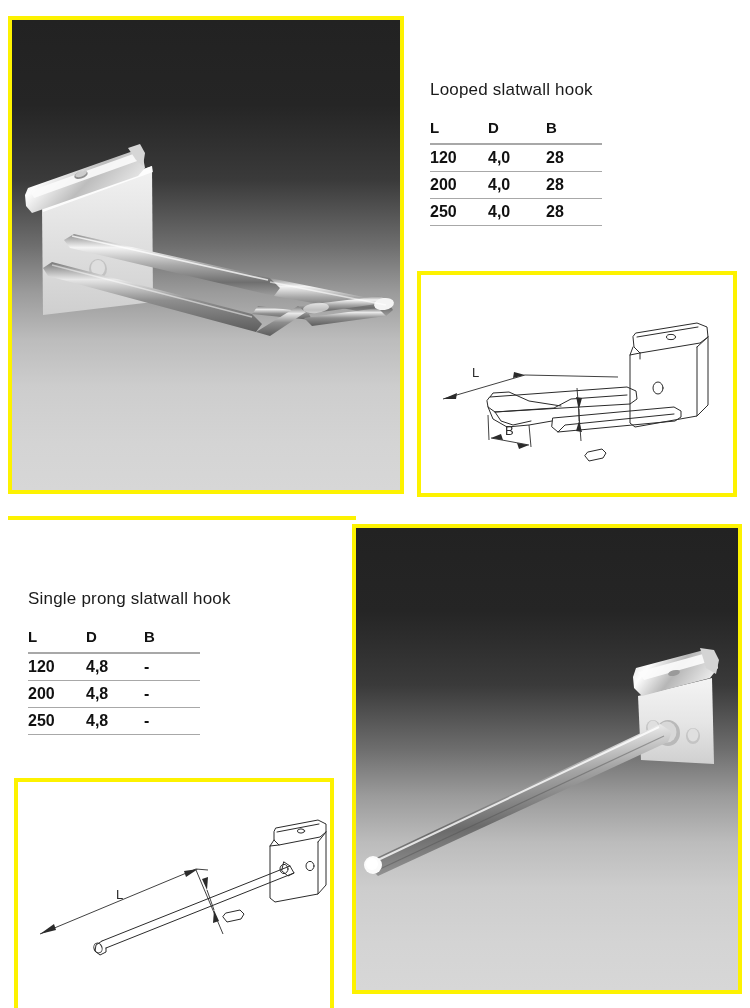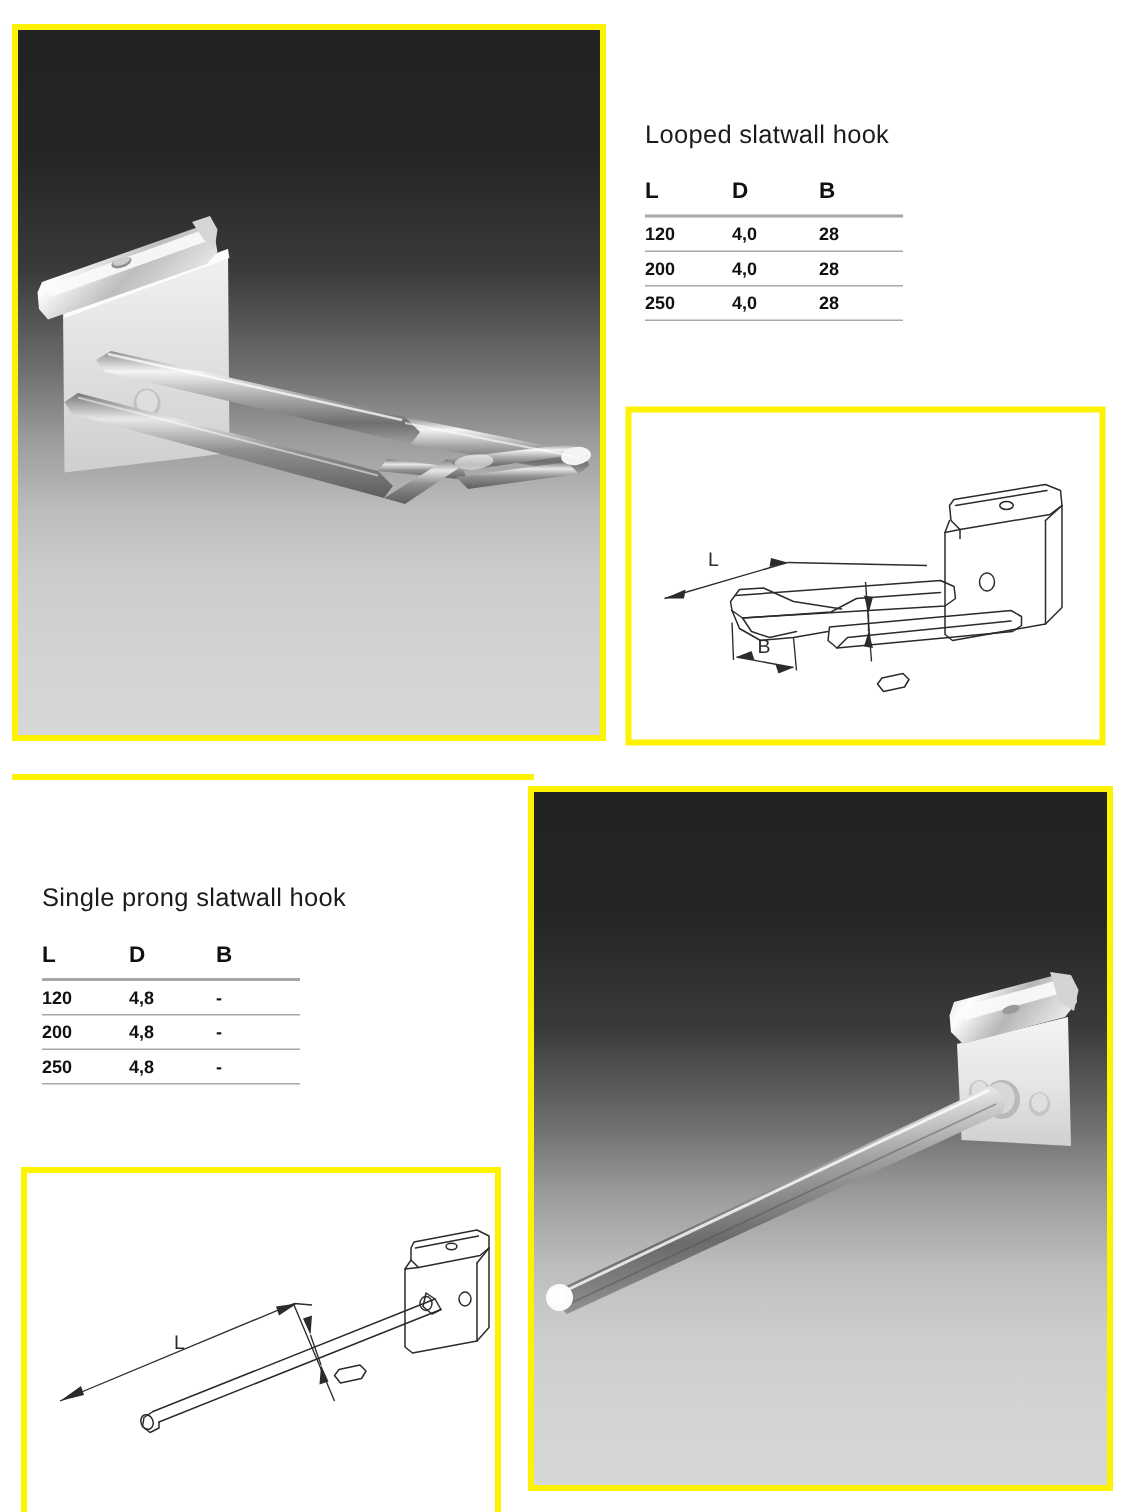--- a/index.html
+++ b/index.html
@@ -50,21 +50,21 @@
     white-space: nowrap;
   }
 
   table.spec { border-collapse: collapse; margin-top: 19px; width: 172px; }
   table.spec th {
     font-size: 15px; font-weight: 700; color: #111;
     text-align: left; padding: 0 0 7px 0;
     border-bottom: 2px solid #a8a8a8;
   }
   table.spec td {
-    font-size: 12px; font-weight: 700; color: #111;
+    font-size: 16px; font-weight: 700; color: #111;
     text-align: left; padding: 4px 0 4px 0;
     border-bottom: 1px solid #a8a8a8;
   }
   table.spec th.c-l, table.spec td.c-l { width: 58px; }
   table.spec th.c-d, table.spec td.c-d { width: 58px; }
   table.spec th.c-b, table.spec td.c-b { width: 56px; }
 
   
   .cad { position: absolute; inset: 0; }
   .cad svg { display: block; width: 100%; height: 100%; }

